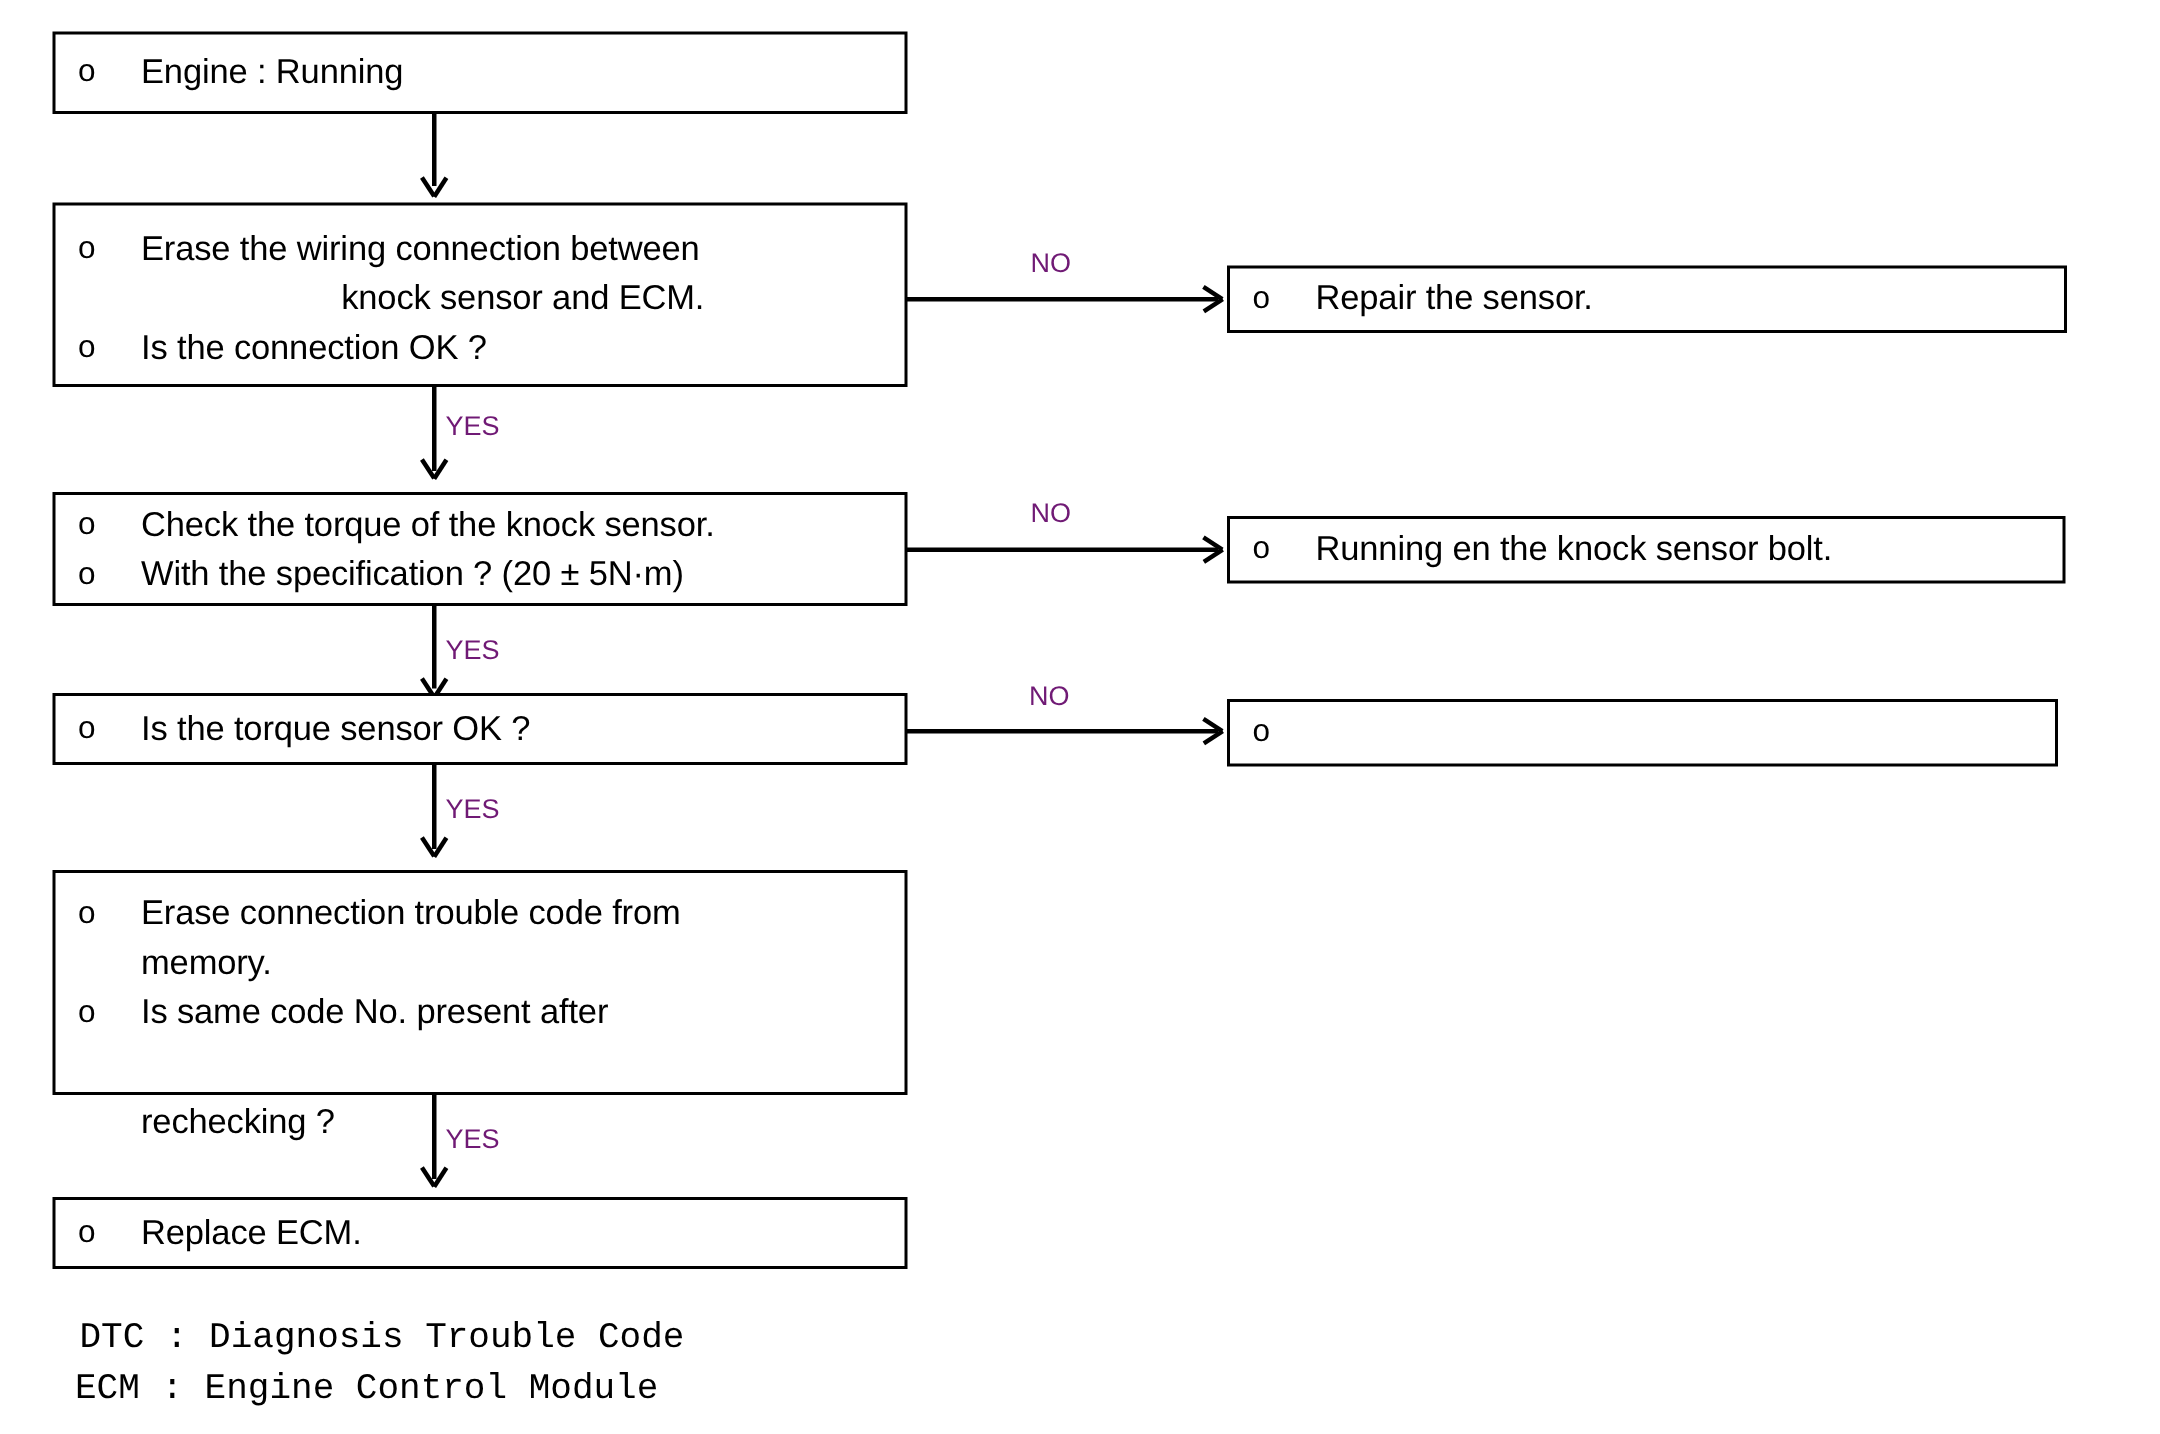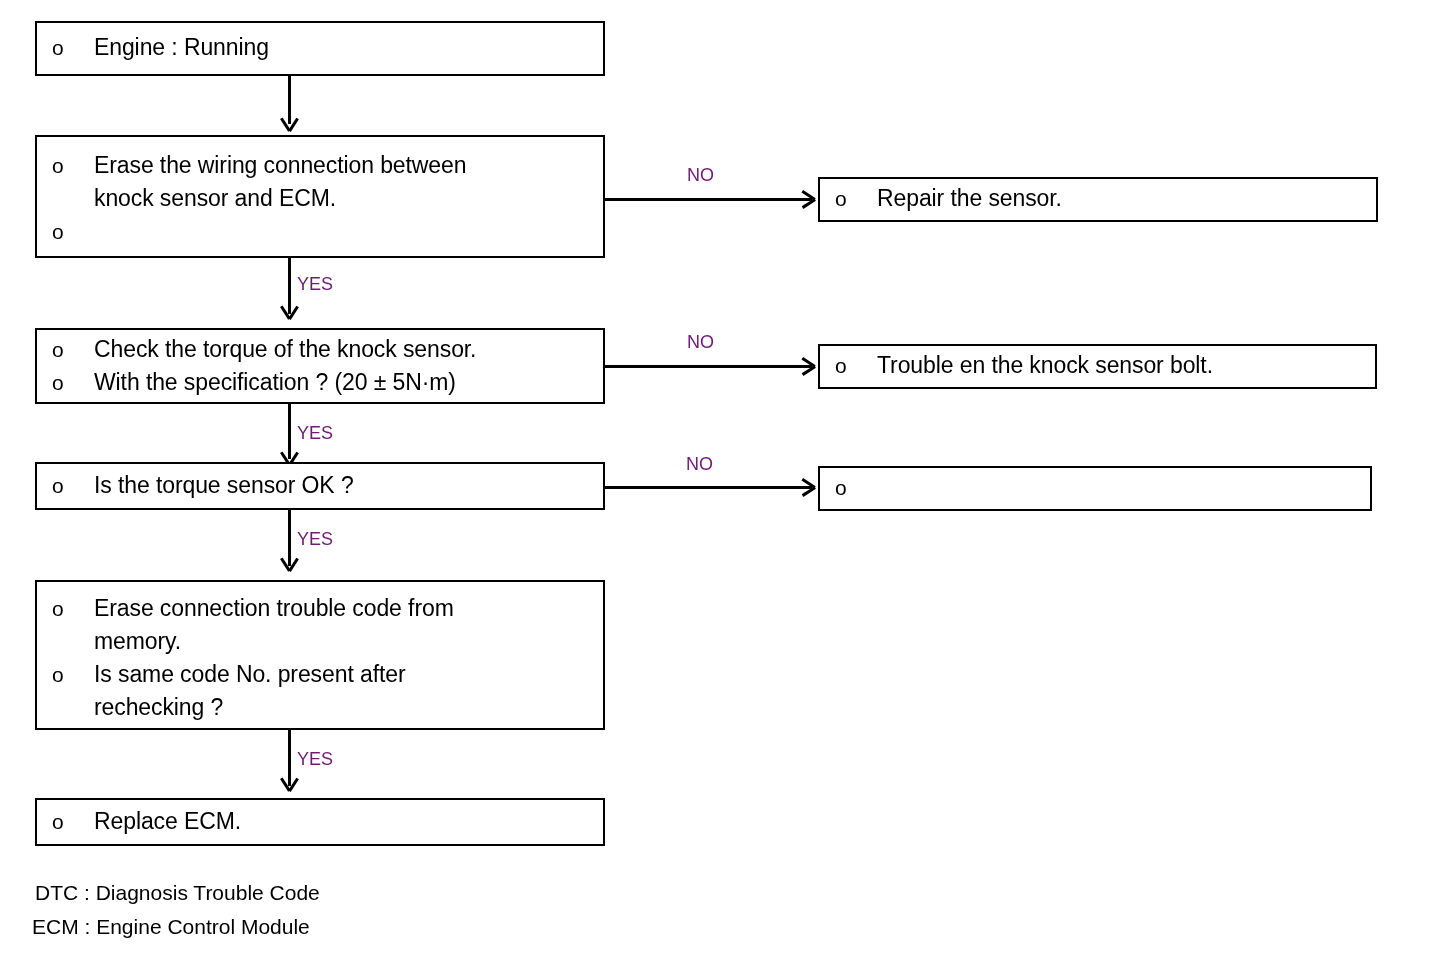--- a/index.html
+++ b/index.html
@@ -106,24 +106,25 @@
     font-size: 18px;
     line-height: 28px;
     font-family: "Liberation Sans", sans-serif;
     color: #701a75;
     white-space: pre;
   }
 
   
   .legend {
     position: absolute;
-    font-size: 21px;
+    font-size: 24px;
     line-height: 34px;
-    font-family: Liberation Sans, sans-serif;
+    font-family: Liberation Mono, monospace;
     white-space: pre;
+    margin-left: 18px;
   }
 </style>
 </head>
 <body>
 
 <div id="canvas">
 
   <div class="node" style="left:35px; top:21px; width:570px; height:55px;">
     <div class="line" style="margin-top:8px; margin-left:15px;">
       <span class="bullet">o</span>
@@ -132,26 +133,27 @@
   </div>
 
   <div class="vline" style="left:288px; top:76px; height:48px;"></div>
   <div class="arrow-open-down" style="left:280px; top:116px;"></div>
 
   <div class="node" style="left:35px; top:135px; width:570px; height:123px;">
     <div class="line" style="margin-top:12px; margin-left:15px;">
       <span class="bullet">o</span>
       <span class="ntext">Erase the wiring connection between</span>
     </div>
-    <div class="line" style="margin-left:15px;">
+    <div class="line" style="margin-left:15px;justify-content:center;">
       <span class="bullet"></span>
       <span class="ntext cont">knock sensor and ECM.</span>
     </div>
     <div class="line" style="margin-left:15px;">
       <span class="bullet">o</span>
+      <span class="ntext">Is the connection OK ?</span>
     </div>
   </div>
 
   <div class="hline" style="left:604px; top:198px; width:208px;"></div>
   <div class="arrow-open-right" style="left:800px; top:190px;"></div>
   <div class="edge-label" style="left:687px; top:161px;">NO</div>
 
   <div class="node" style="left:818px; top:177px; width:560px; height:45px;">
     <div class="line" style="margin-top:3px; margin-left:15px;">
       <span class="bullet">o</span>
@@ -174,21 +176,21 @@
     </div>
   </div>
 
   <div class="hline" style="left:604px; top:365px; width:208px;"></div>
   <div class="arrow-open-right" style="left:800px; top:357px;"></div>
   <div class="edge-label" style="left:687px; top:328px;">NO</div>
 
   <div class="node" style="left:818px; top:344px; width:559px; height:45px;">
     <div class="line" style="margin-top:3px; margin-left:15px;">
       <span class="bullet">o</span>
-      <span class="ntext">Trouble en the knock sensor bolt.</span>
+      <span class="ntext">Running en the knock sensor bolt.</span>
     </div>
   </div>
 
   <div class="vline" style="left:288px; top:404px; height:55px;"></div>
   <div class="arrow-open-down" style="left:280px; top:450px;"></div>
   <div class="edge-label" style="left:297px; top:419px;">YES</div>
 
   <div class="node" style="left:35px; top:462px; width:570px; height:48px;">
     <div class="line" style="margin-top:5px; margin-left:15px;">
       <span class="bullet">o</span>
@@ -216,21 +218,21 @@
       <span class="ntext">Erase connection trouble code from</span>
     </div>
     <div class="line" style="margin-left:15px;">
       <span class="bullet"></span>
       <span class="ntext cont">memory.</span>
     </div>
     <div class="line" style="margin-left:15px;">
       <span class="bullet">o</span>
       <span class="ntext">Is same code No. present after</span>
     </div>
-    <div class="line" style="margin-left:15px;">
+    <div class="line" style="margin-left:15px;margin-top:40px;">
       <span class="bullet"></span>
       <span class="ntext cont">rechecking ?</span>
     </div>
   </div>
 
   <div class="vline" style="left:288px; top:730px; height:56px;"></div>
   <div class="arrow-open-down" style="left:280px; top:776px;"></div>
   <div class="edge-label" style="left:297px; top:745px;">YES</div>
 
   <div class="node" style="left:35px; top:798px; width:570px; height:48px;">

